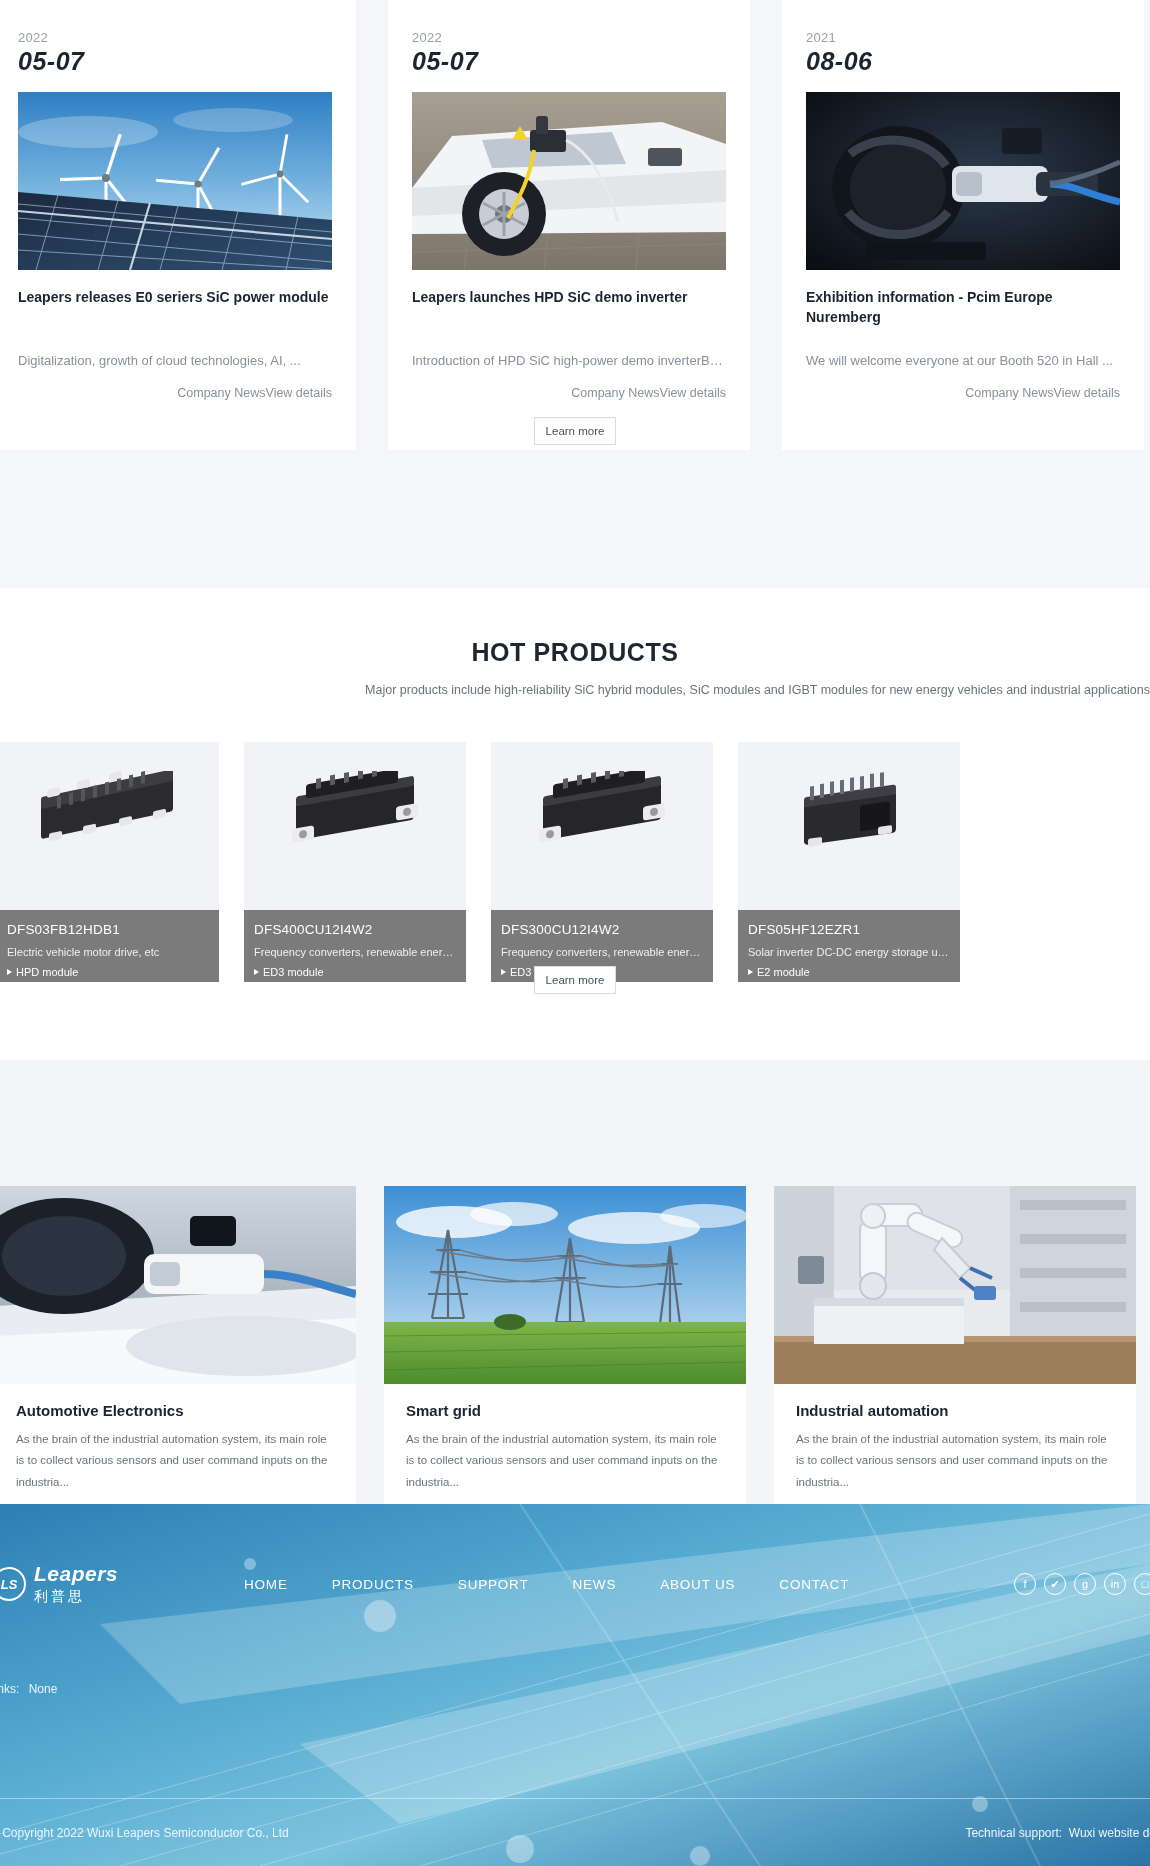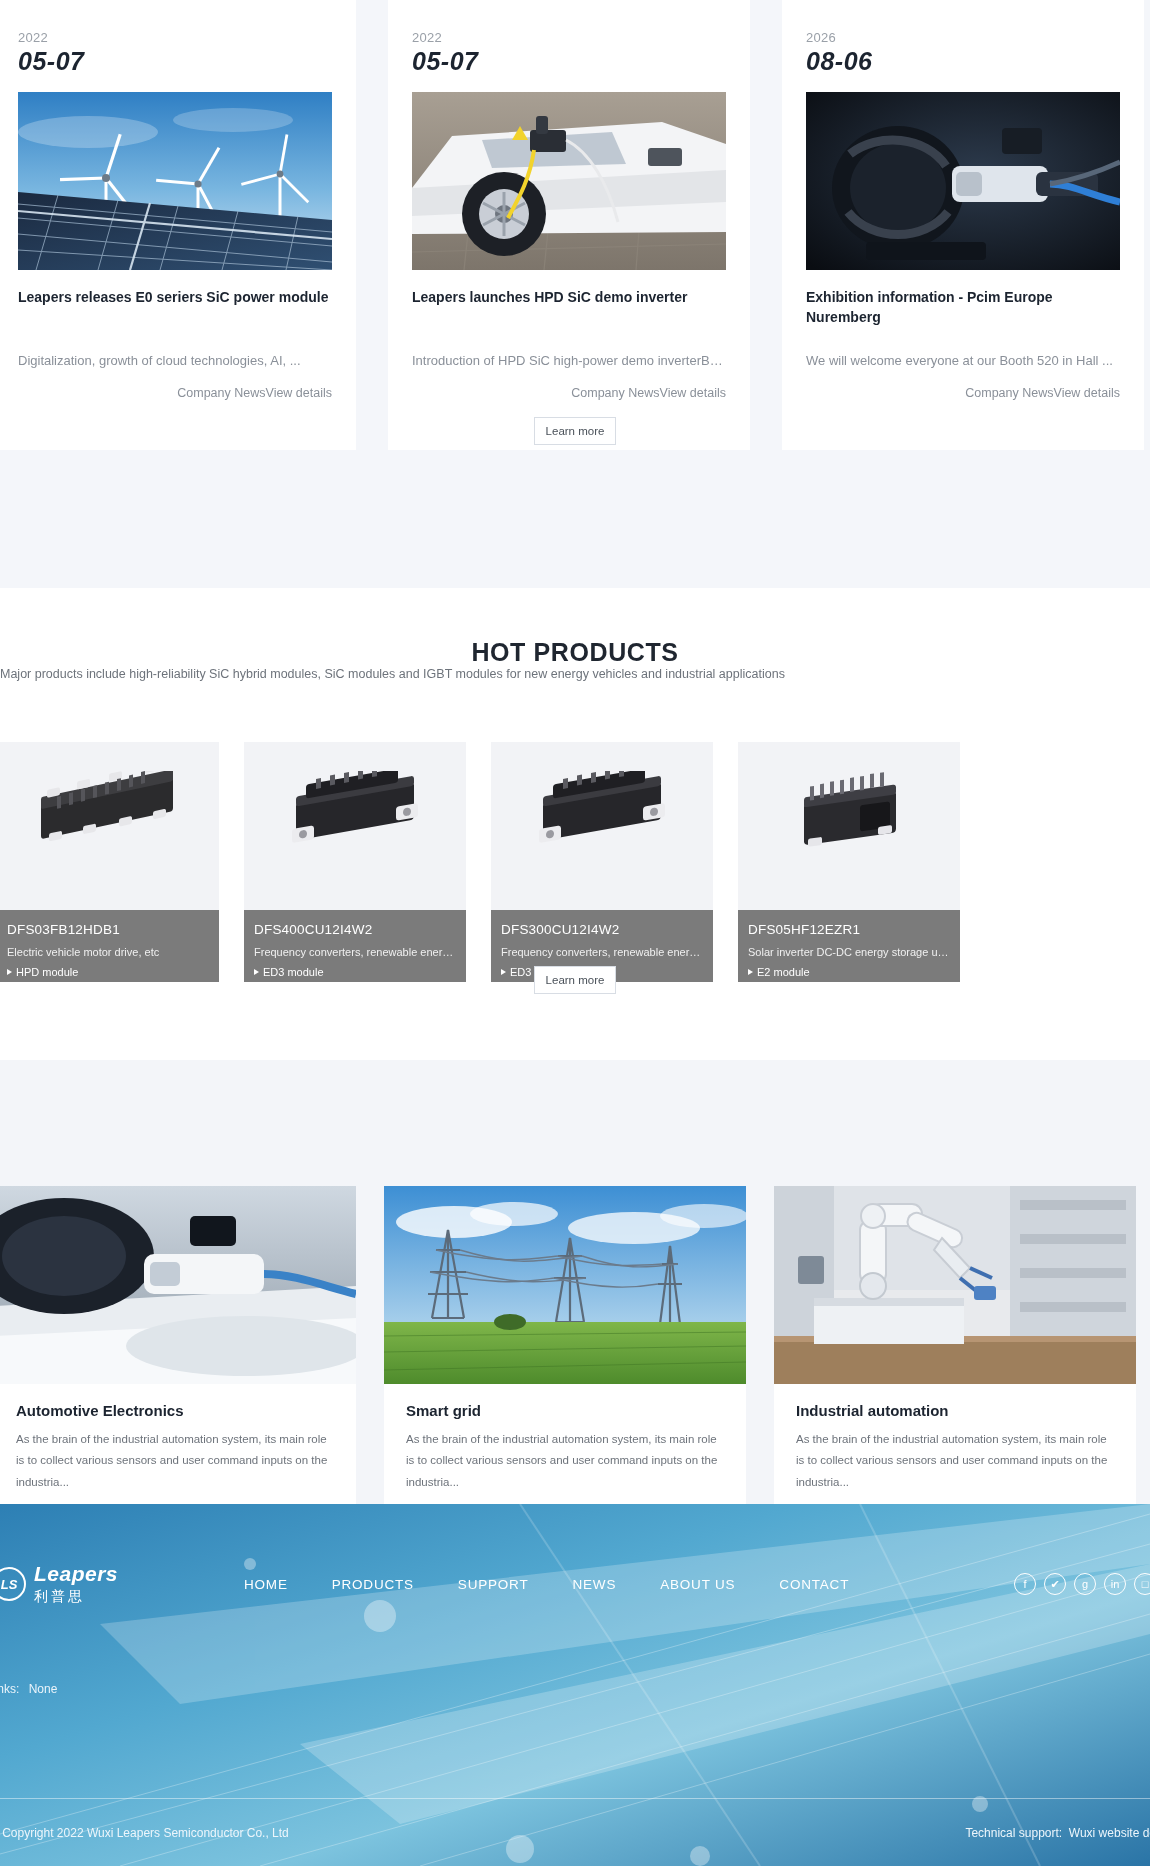--- a/index.html
+++ b/index.html
@@ -106,23 +106,24 @@
   }
   .sec-title {
     text-align: center;
     font-size: 25px;
     font-weight: bold;
     letter-spacing: .6px;
     color: #1f2630;
     padding-top: 50px;
   }
   .sec-sub {
-    text-align: left;
+    text-align: right;
     font-size: 12.5px;
     color: #6d737b;
+    margin-top: 16px;
   }
   .prod-row {
     display: flex;
     gap: 25px;
     margin-top: 32px;
     position: absolute;
     left: -3px;
     top: 122px;
   }
   .prod-card { width: 222px; }
@@ -410,21 +411,21 @@
         </div>
         <h3 class="news-title">Leapers launches HPD SiC demo inverter</h3>
         <p class="news-desc">Introduction of HPD SiC high-power demo inverterBy...</p>
         <div class="news-foot">
           <span>Company News</span>
           <span class="view">View details</span>
         </div>
       </article>
 
       <article class="news-card">
-        <div class="news-year">2026</div>
+        <div class="news-year">2021</div>
         <div class="news-day">08-06</div>
         <div class="news-img">
           <svg viewBox="0 0 314 178" preserveAspectRatio="none">
             <defs>
               <radialGradient id="grd3" cx="55%" cy="45%" r="75%">
                 <stop offset="0%" stop-color="#2c3a4c"></stop>
                   <stop offset="100%" stop-color="#0a0d12"></stop>
               </radialGradient>
             </defs>
             <rect width="314" height="178" fill="url(#grd3)"></rect>

